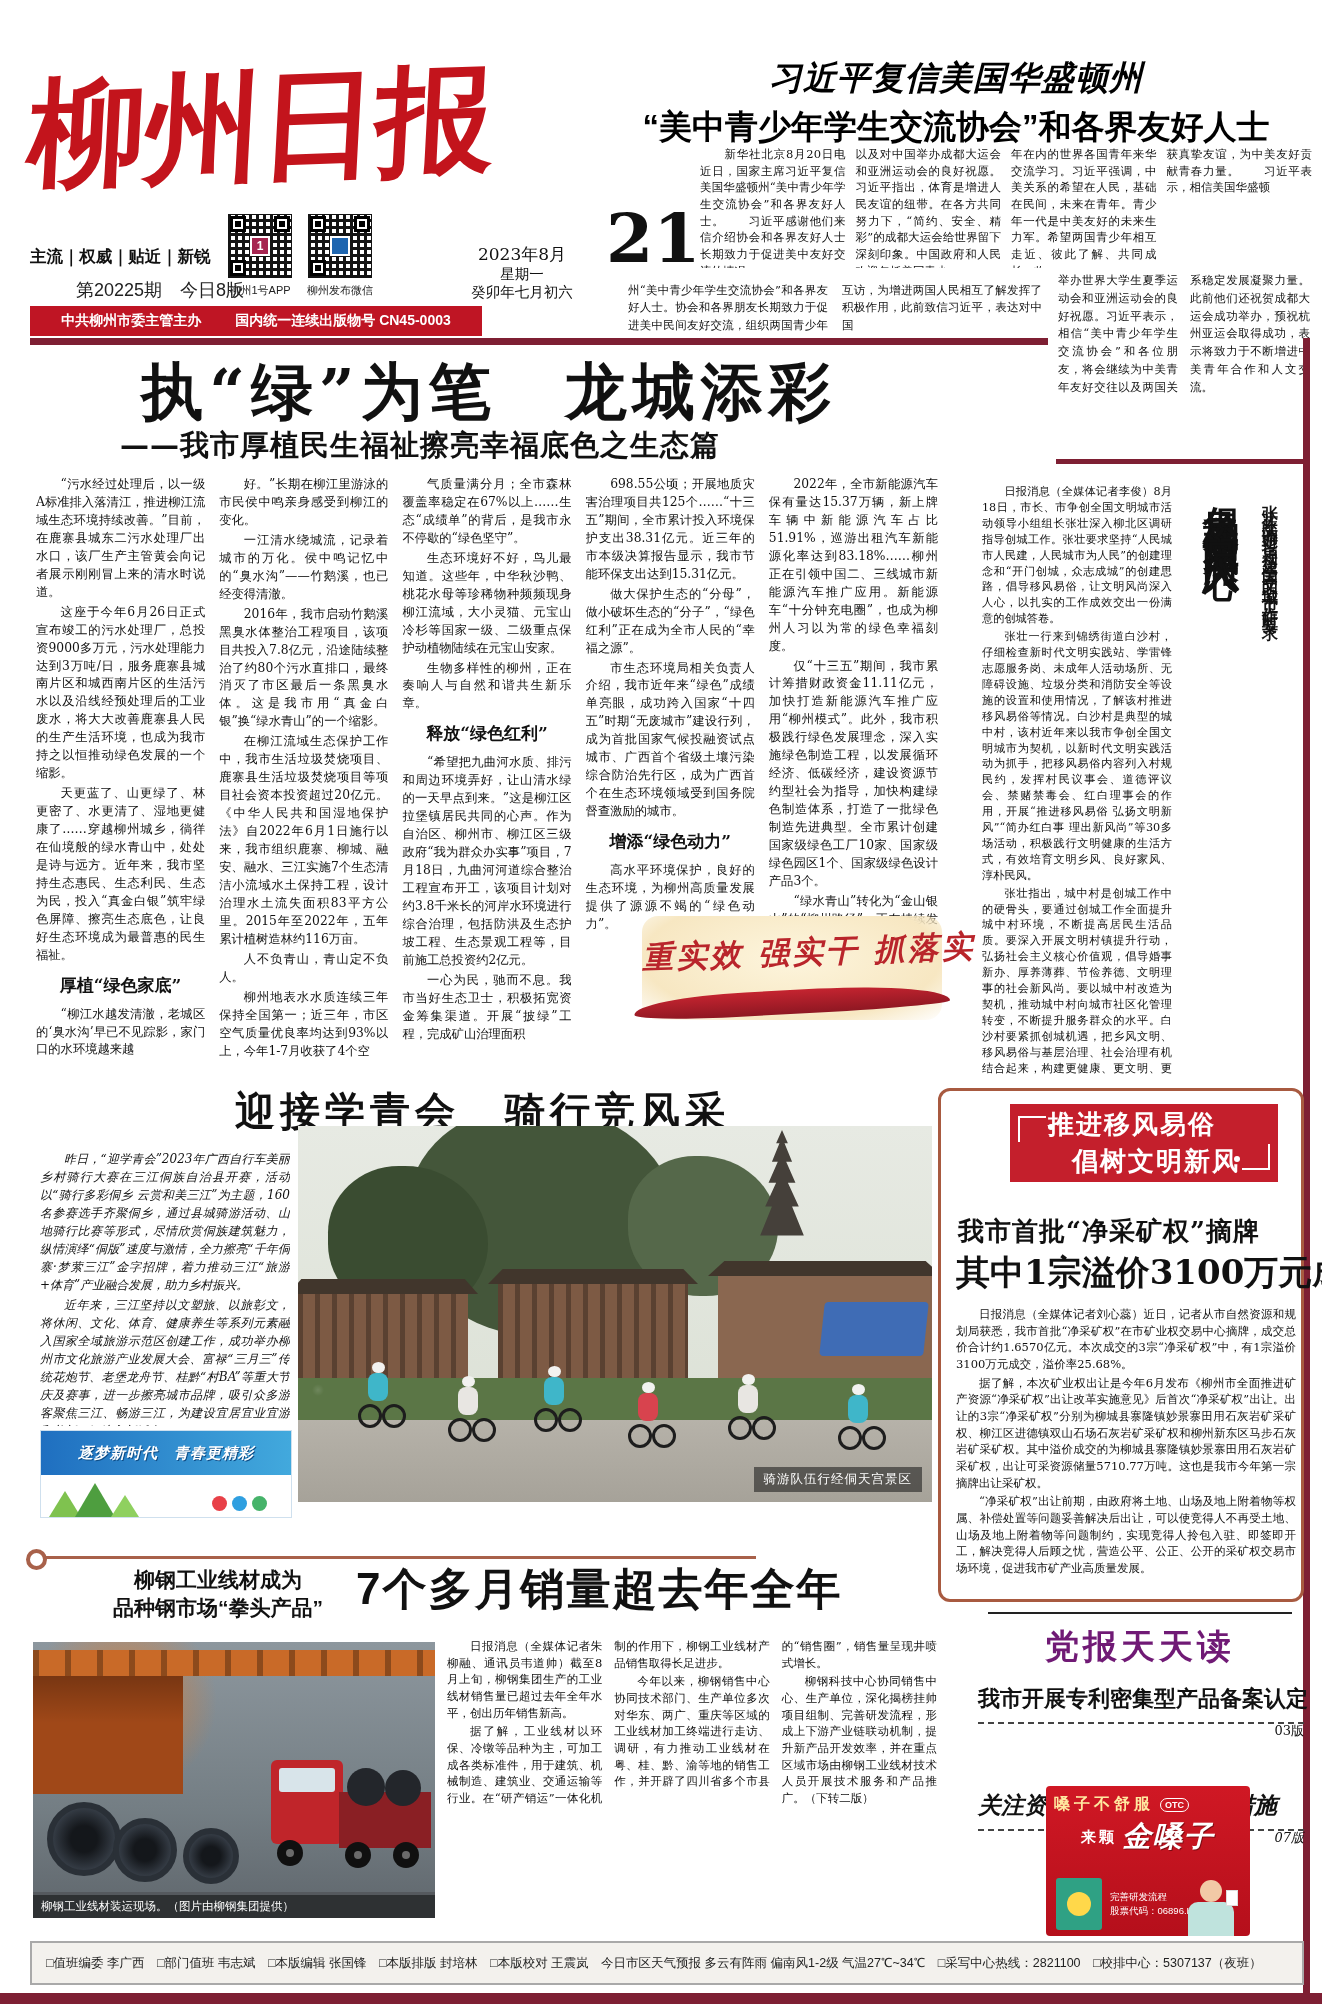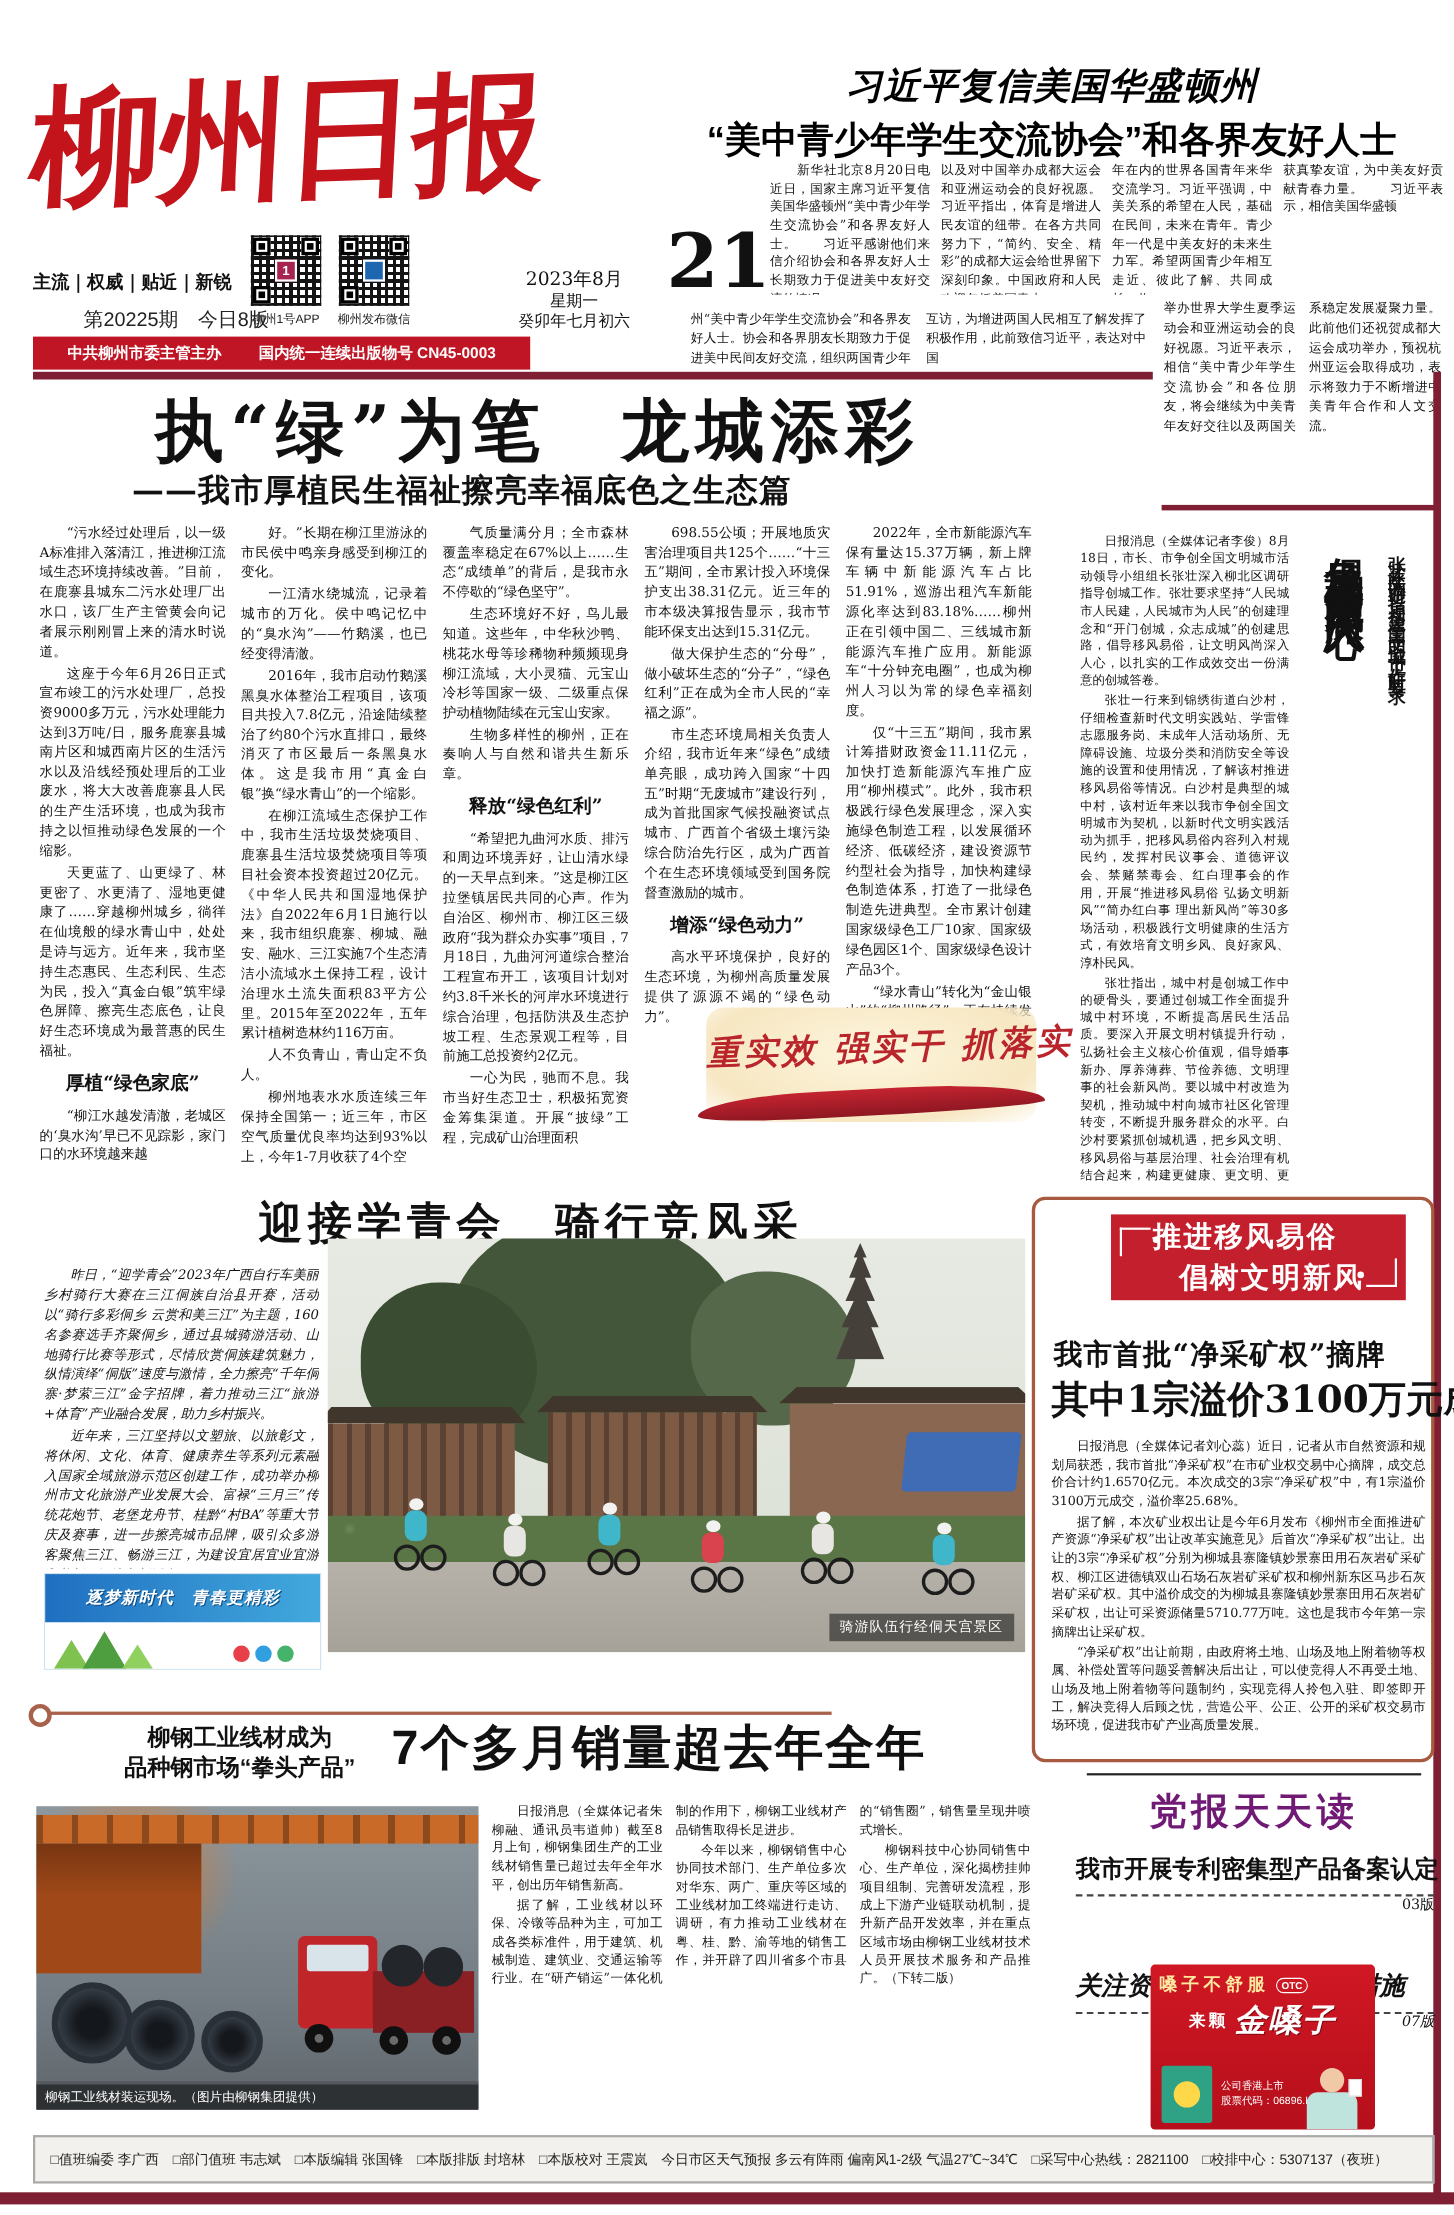--- a/index.html
+++ b/index.html
@@ -331,21 +331,21 @@
       <span class="t">嗓子不舒服</span>
       <span class="otc">OTC</span>
     </div>
     <div class="ad-r2">
       <span class="pre">来颗</span>
       <span class="ad-brand">金嗓子</span>
     </div>
     <div class="ad-body">
       <div class="ad-prod"></div>
       <div class="ad-info">
-        <div>公司香港上市</div>
+        <div>完善研发流程</div>
         <div>股票代码：06896.HK</div>
       </div>
       <div class="ad-head"></div>
       <div class="ad-torso"></div>
       <div class="ad-pack"></div>
     </div>
   </div>
 
   <div class="abs cyc-head">迎接学青会　骑行竞风采</div>
   <div class="abs cyc-body">

